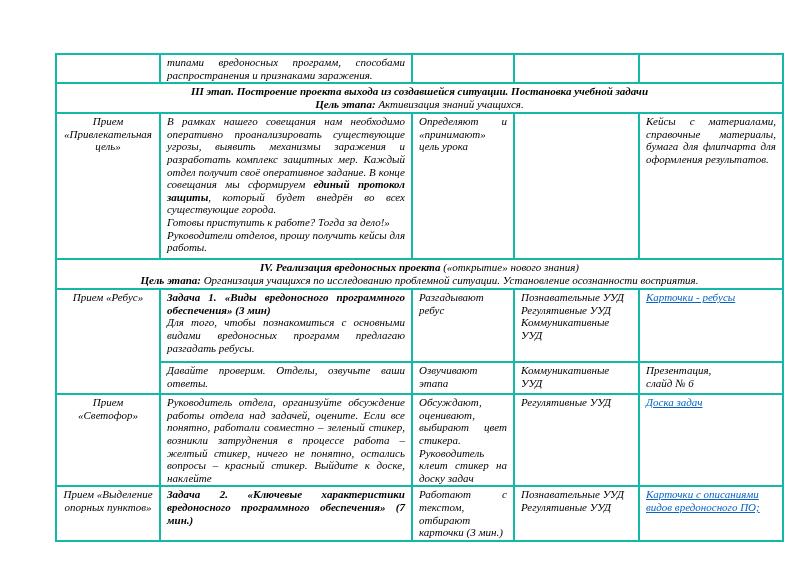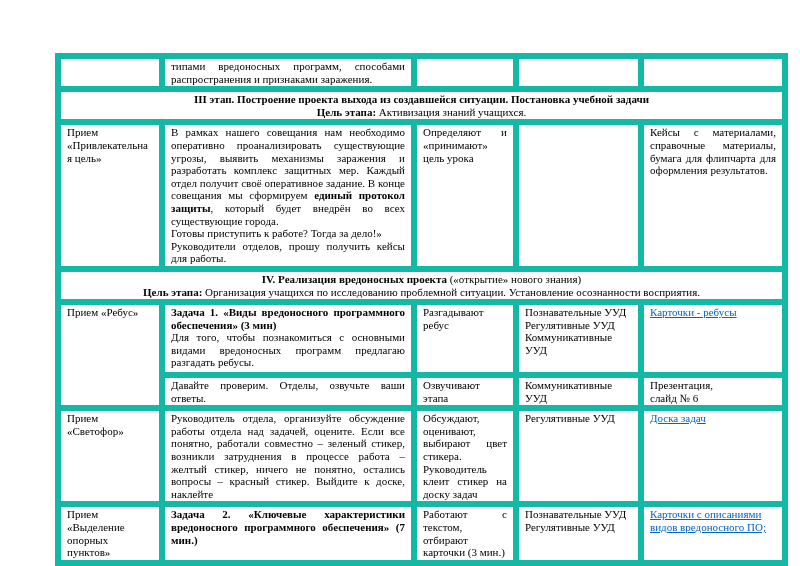--- a/index.html
+++ b/index.html
@@ -6,30 +6,30 @@
   body{
     width:800px;height:566px;background:#ffffff;position:relative;
     font-family:"Liberation Serif","DejaVu Serif",serif;
     font-size:11px;line-height:12.6px;color:#000;
   }
   table.plan{
     border-collapse:collapse;table-layout:fixed;
     position:absolute;left:55px;top:53px;width:727px;
   }
   table.plan td{
-    border:6px solid #14b8a6;vertical-align:top;
-    padding:1px 6px;overflow:hidden;word-wrap:break-word;
+    border:2px solid #14b8a6;vertical-align:top;
+    padding:1px 6px;overflow:hidden;word-wrap:break-word;font-style:italic;
   }
   p{margin:0;}
   .just{text-align:justify;}
   .b{font-weight:bold;}
   .preline{white-space:pre-line;}
   td.hdr{text-align:center;padding:1px 4px;}
   a.link{color:#0563C1;text-decoration:underline;cursor:pointer;margin-top:20px;}
-  .c1{text-align:left;}
+  .c1{text-align:center;}
 </style>
 </head>
 <body>
 
 <div class="page">
   <table class="plan">
     <colgroup>
       <col style="width:104px">
       <col style="width:252px">
       <col style="width:102px">

